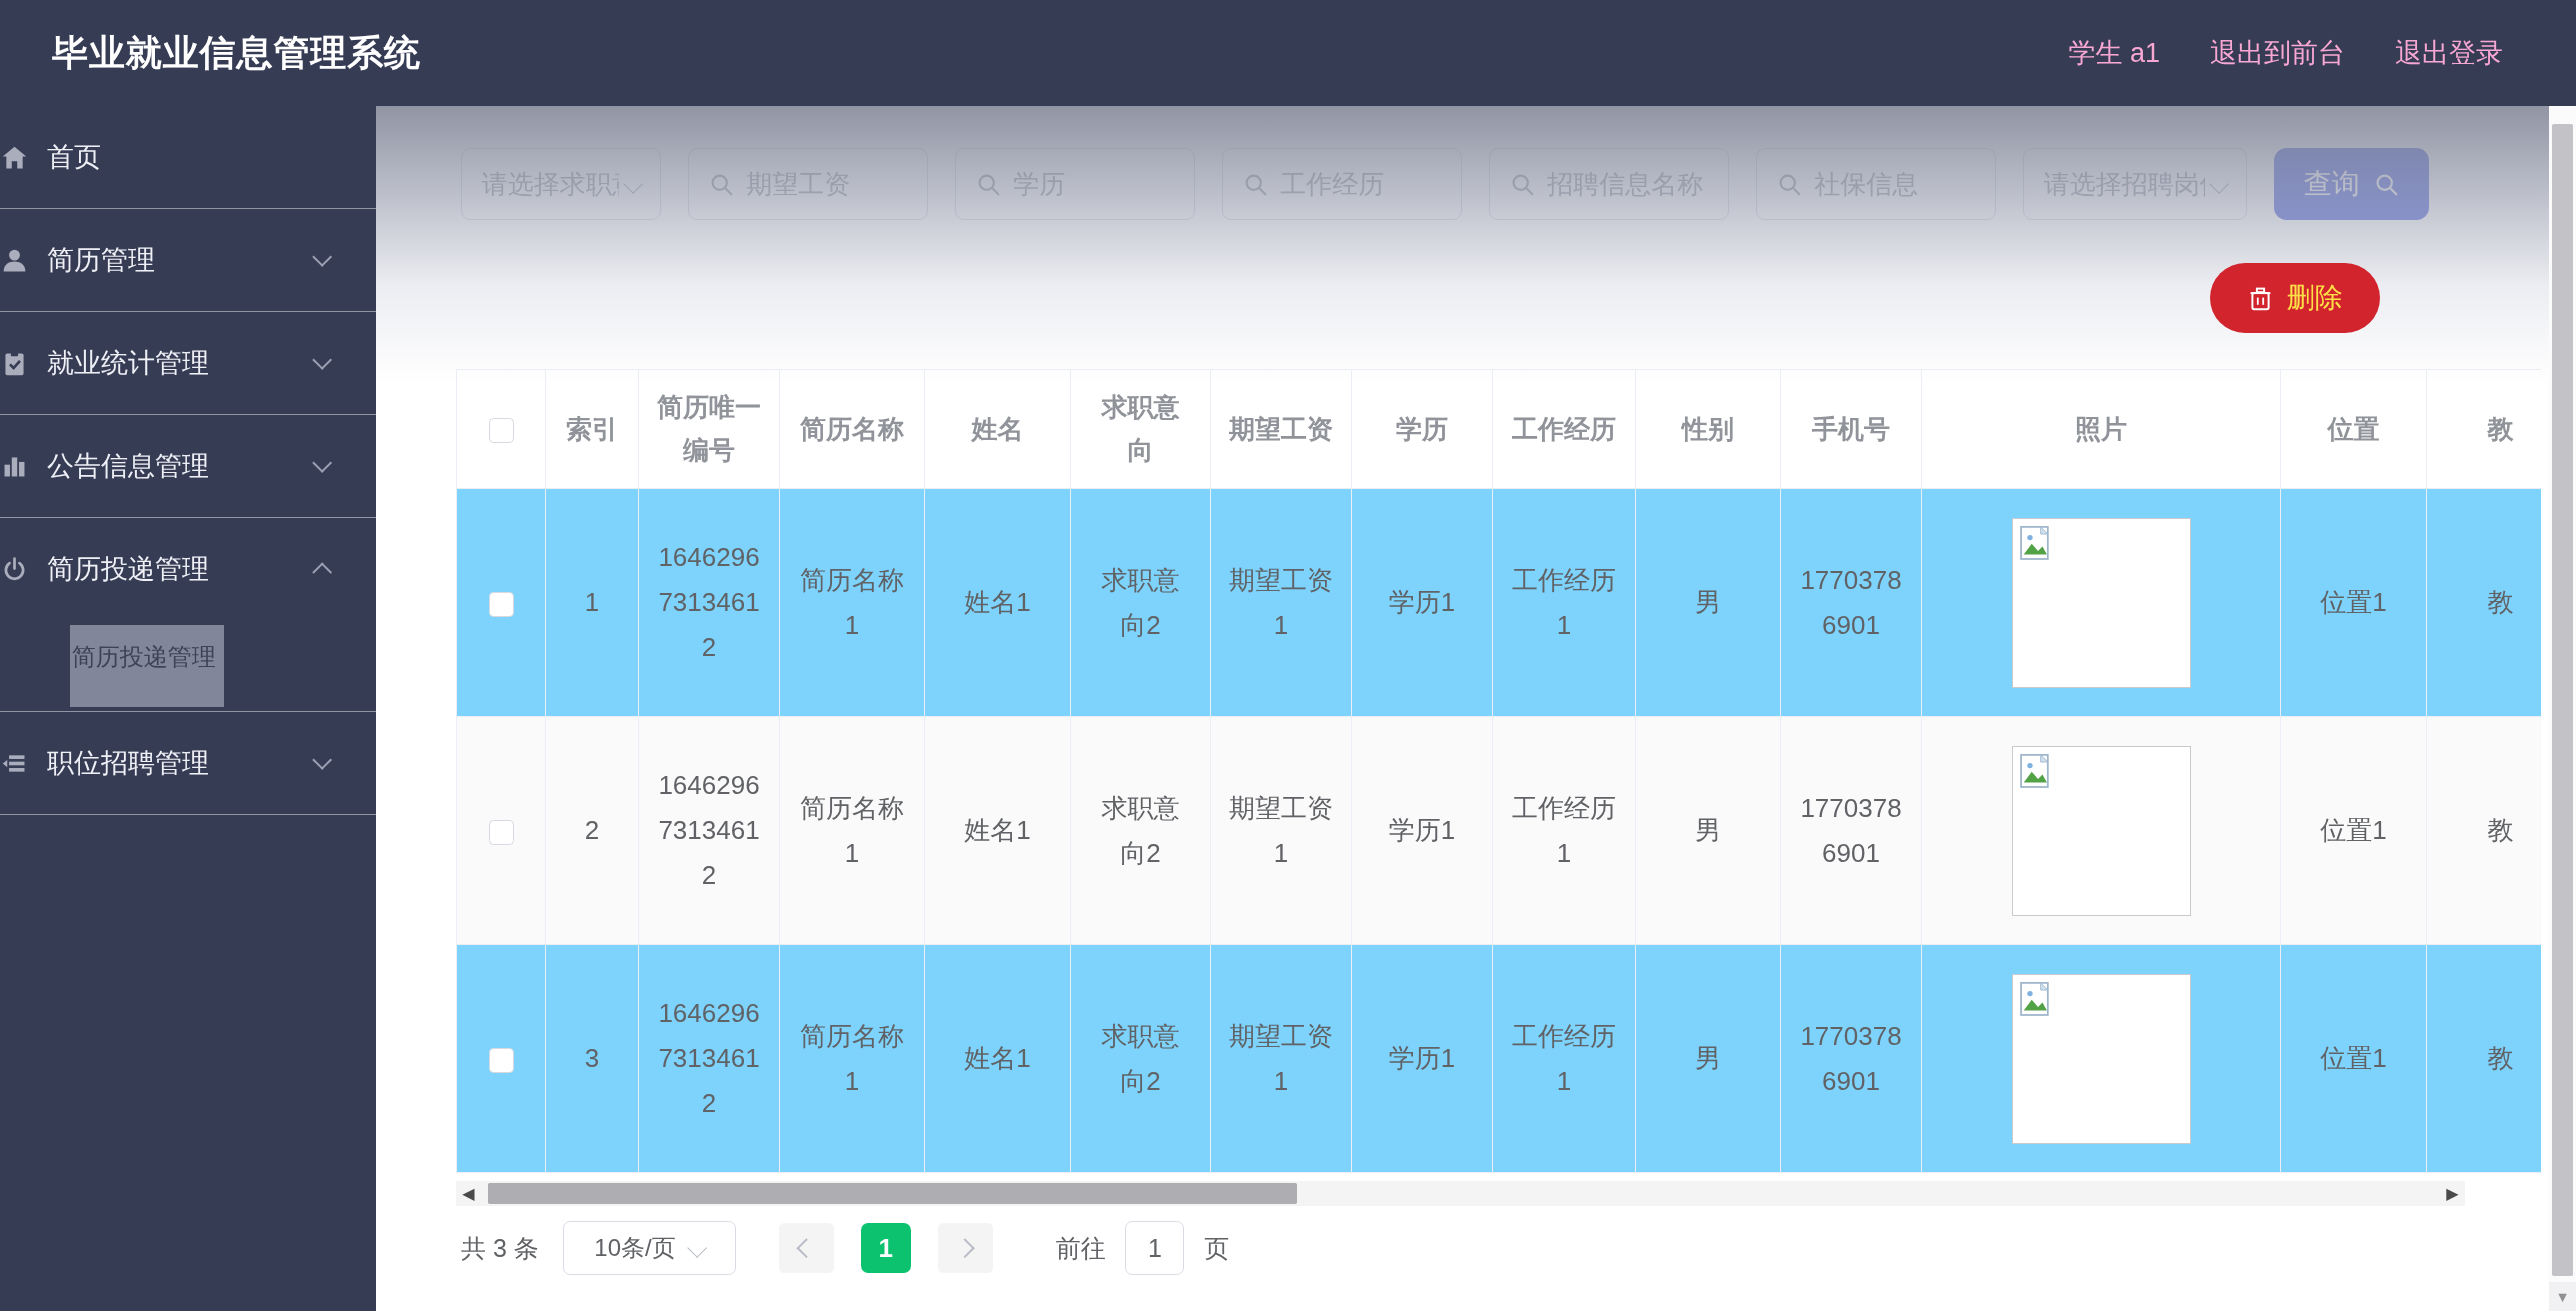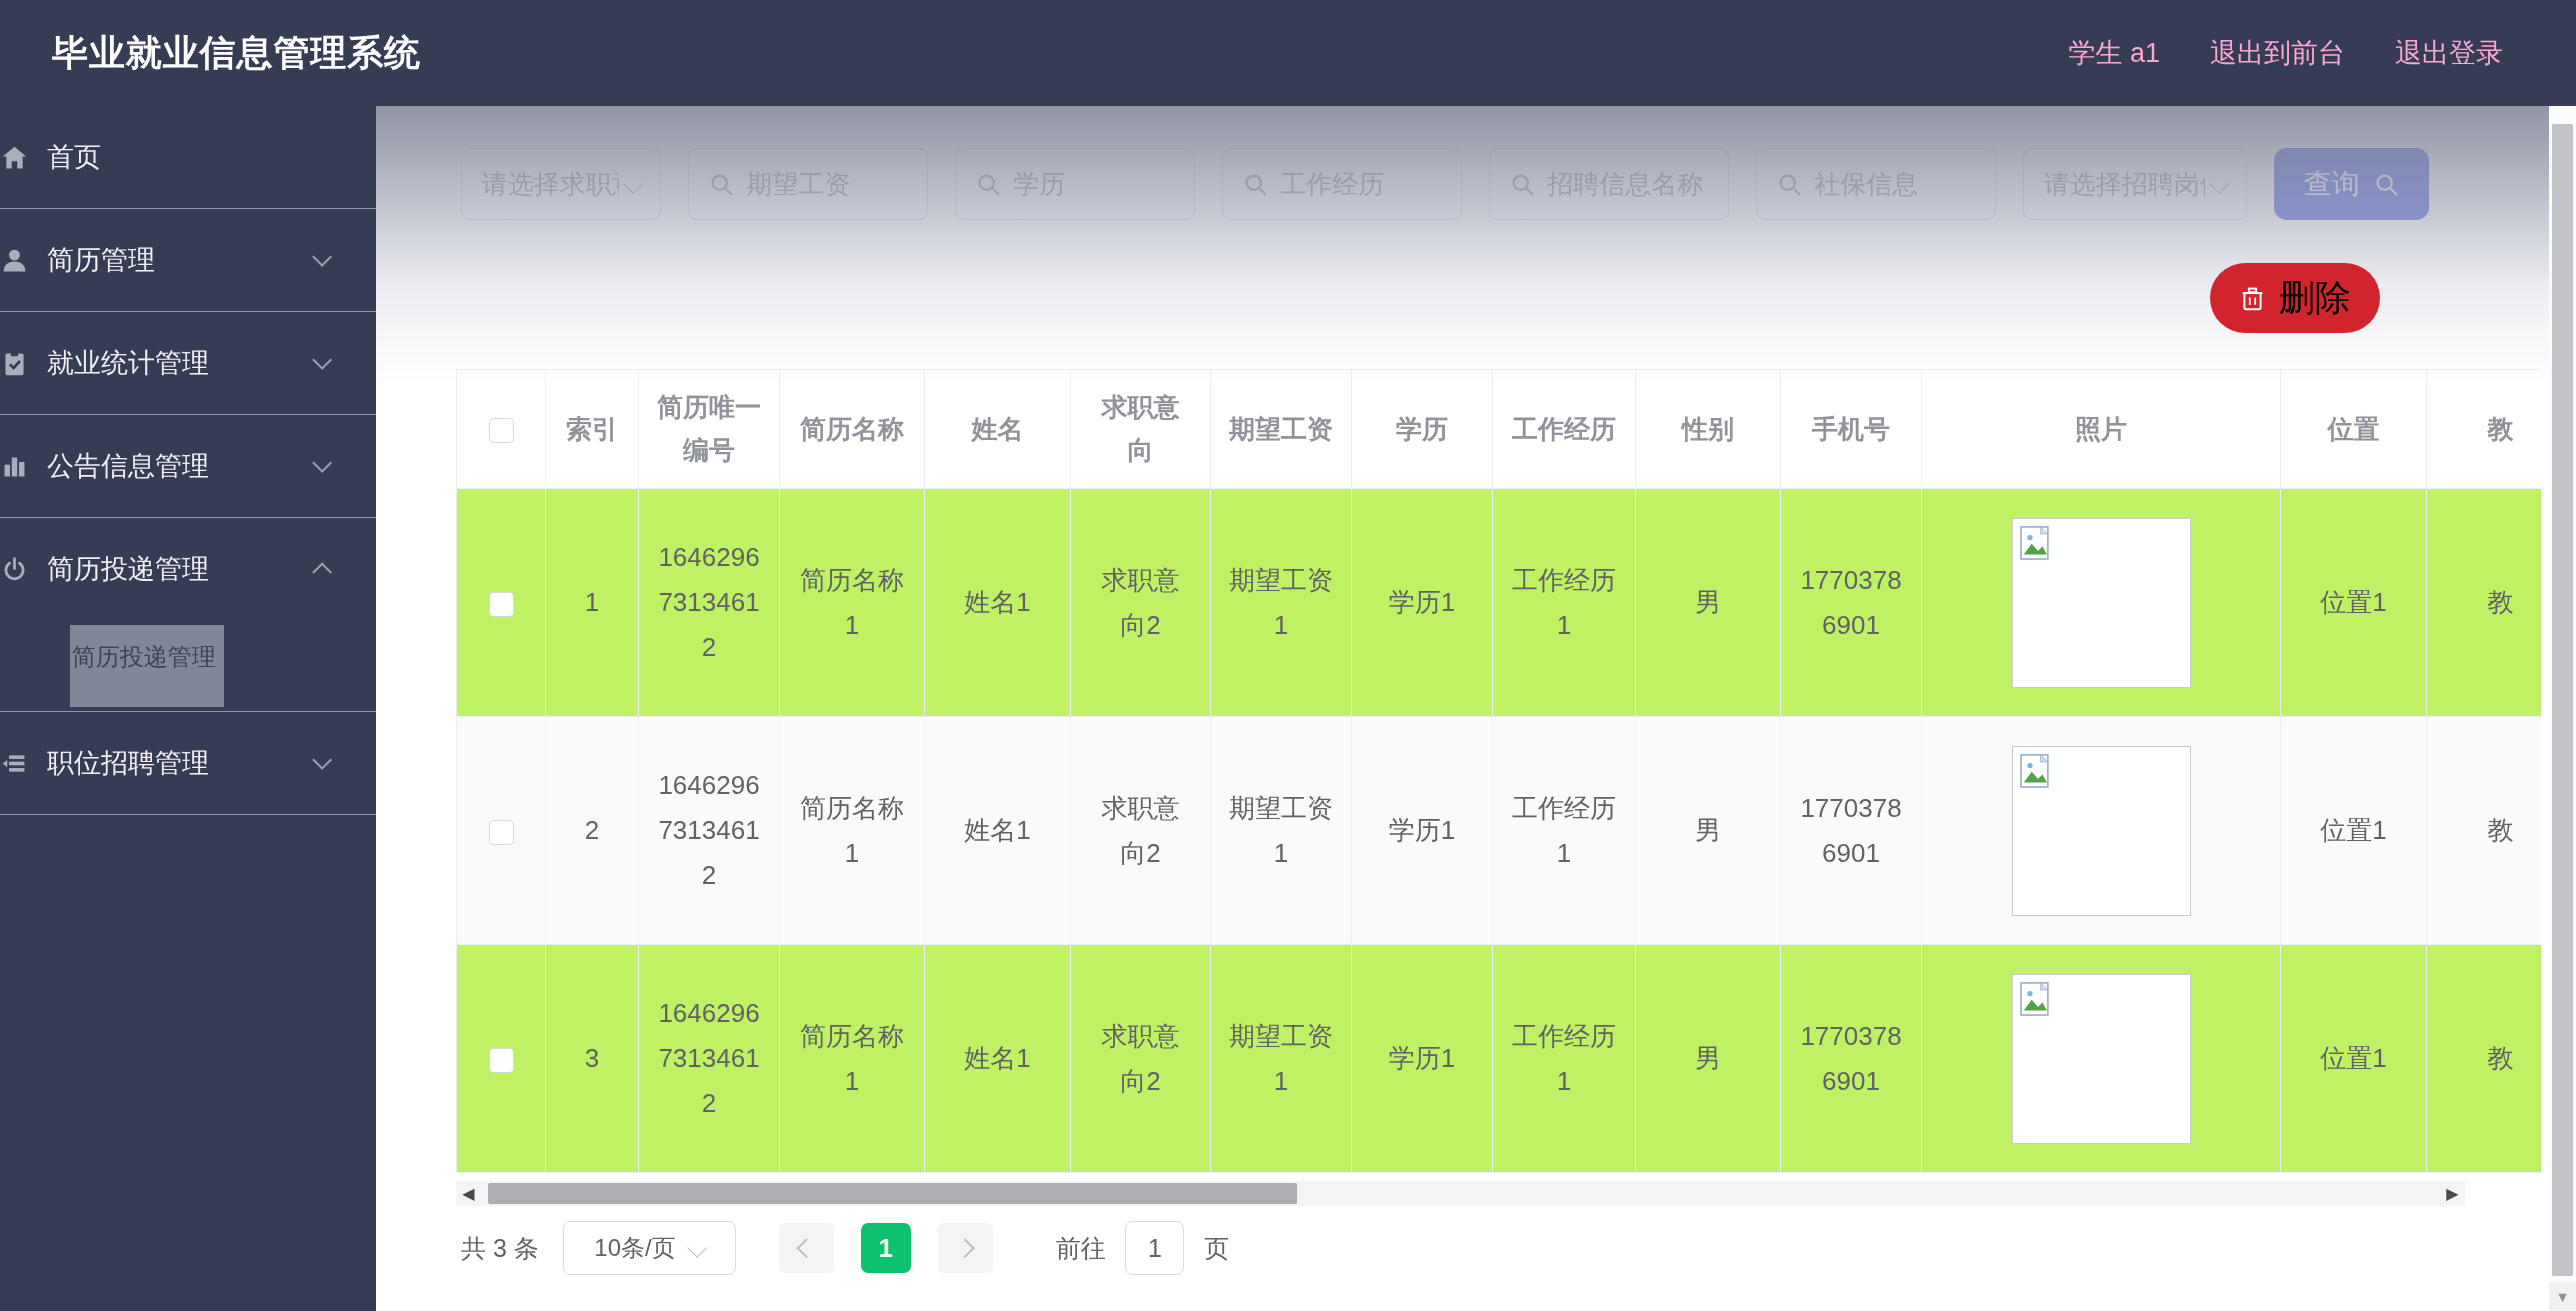--- a/index.html
+++ b/index.html
@@ -47,27 +47,27 @@
   .mag { width:25px; height:25px; flex:0 0 25px; margin-right:12.5px; color:#a3a7b1; }
   .mag svg, .trash svg { width:100%; height:100%; display:block; }
   .fbox .chev { border-color:#a3a7b1; border-width:1.8px; margin:0 0 0 7.2px; flex:0 0 14.3px; }
   .query-btn { width:155px; height:72px; background:#6476e0; border:none; border-radius:12.5px;
     color:#fff; font-size:28px; display:flex; align-items:center; justify-content:center; gap:14.3px;
     cursor:pointer; z-index:2; }
   .query-btn .mag { color:#fff; margin:0; }
 
   
   .del-btn { position:absolute; left:1834px; top:157px; width:170px; height:70px; background:#d2242c;
-    border:none; border-radius:35px; color:#000000; font-size:36px; display:flex; align-items:center;
+    border:none; border-radius:35px; color:#fde047; font-size:28px; display:flex; align-items:center;
     justify-content:center; gap:12.5px; z-index:8; cursor:pointer; }
   .trash { width:27px; height:27px; color:#fff; }
 
   
   .table-wrap { position:absolute; left:80px; top:263px; width:2085px; overflow:hidden; z-index:4; }
-  table { border-collapse:collapse; table-layout:fixed; width:2119px; background:#bef264;padding-left:36px; }
+  table { border-collapse:collapse; table-layout:fixed; width:2119px; background:#7dd3fc;padding-left:36px; }
   th, td { border:1.8px solid #ebeef5; text-align:center; vertical-align:middle;
     word-break:break-all; padding:9px 18px; }
   th { height:119px; color:#909399; font-size:26px; font-weight:bold; line-height:43px; background:#fff; }
   td { height:228px; color:#606266; font-size:26px; line-height:45px; }
   tr.stripe td { background:#fafafa; }
   .cb { display:inline-block; width:25px; height:25px; background:#fff; border:1.8px solid #d6d9e0;
     border-radius:4.5px; cursor:pointer; vertical-align:middle; }
   .photo-box { width:179px; height:170px; border:1.8px solid #c9cacd; margin:0 auto; position:relative;
     background:#fff; cursor:pointer; }
   .photo-box svg { position:absolute; left:7.2px; top:7.2px; width:36px; height:41px; }

